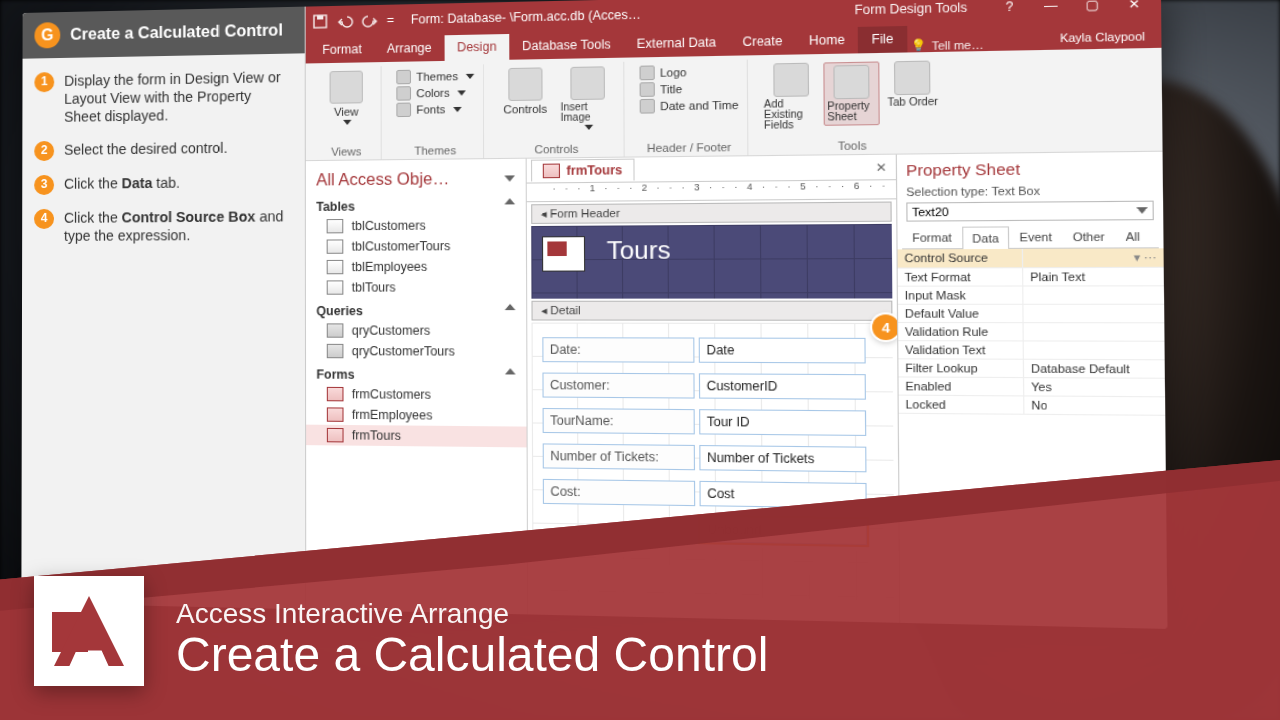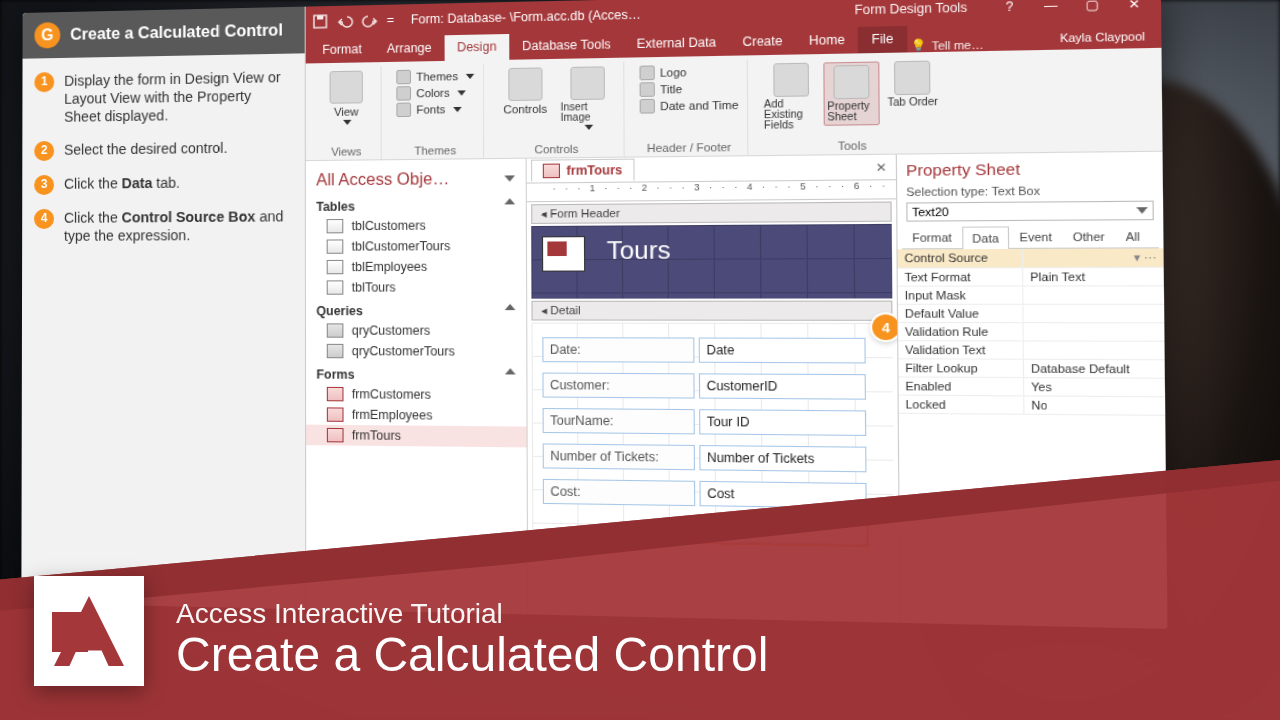--- a/index.html
+++ b/index.html
@@ -501,17 +501,17 @@
     </div>
   </div>
 
   <div class="banner">
     <div class="slash"></div>
     <div class="slash2"></div>
     <div class="access-badge">
       <div class="a"></div>
     </div>
     <div class="banner-text">
-      <div class="banner-sub">Access Interactive Tutorial</div>
+      <div class="banner-sub">Access Interactive Arrange</div>
       <div class="banner-main">Create a Calculated Control</div>
     </div>
   </div>
 </div>
 
 </body></html>

